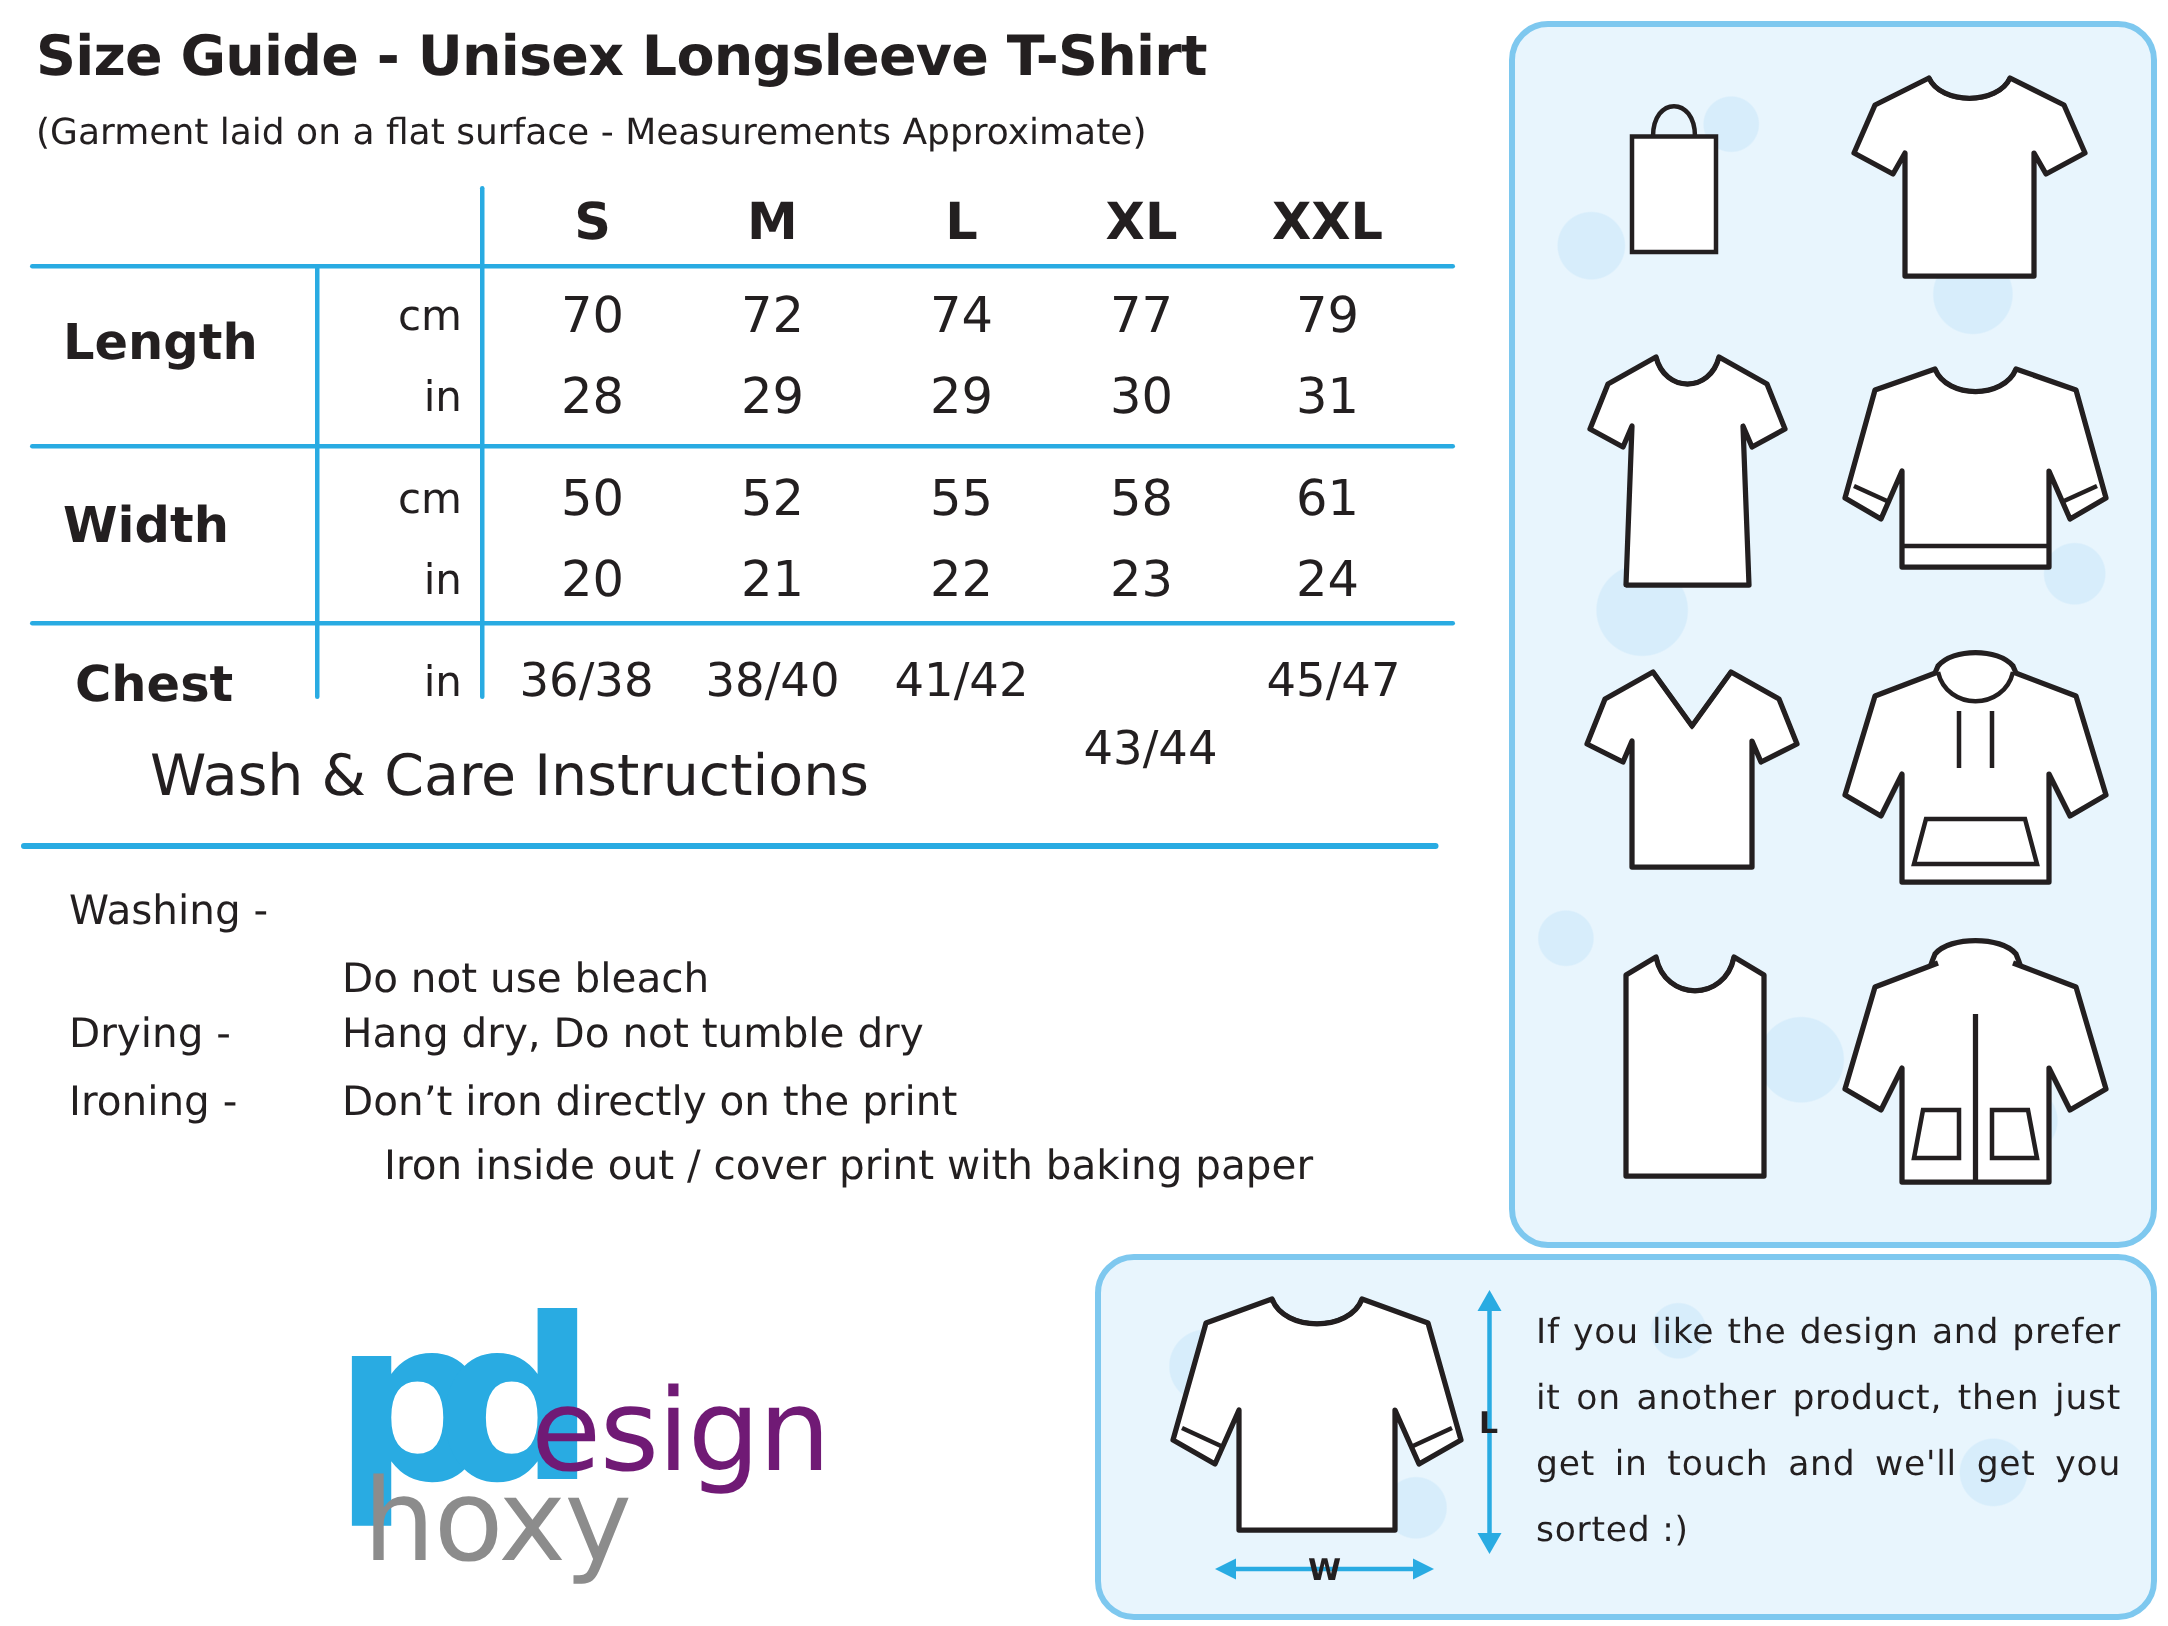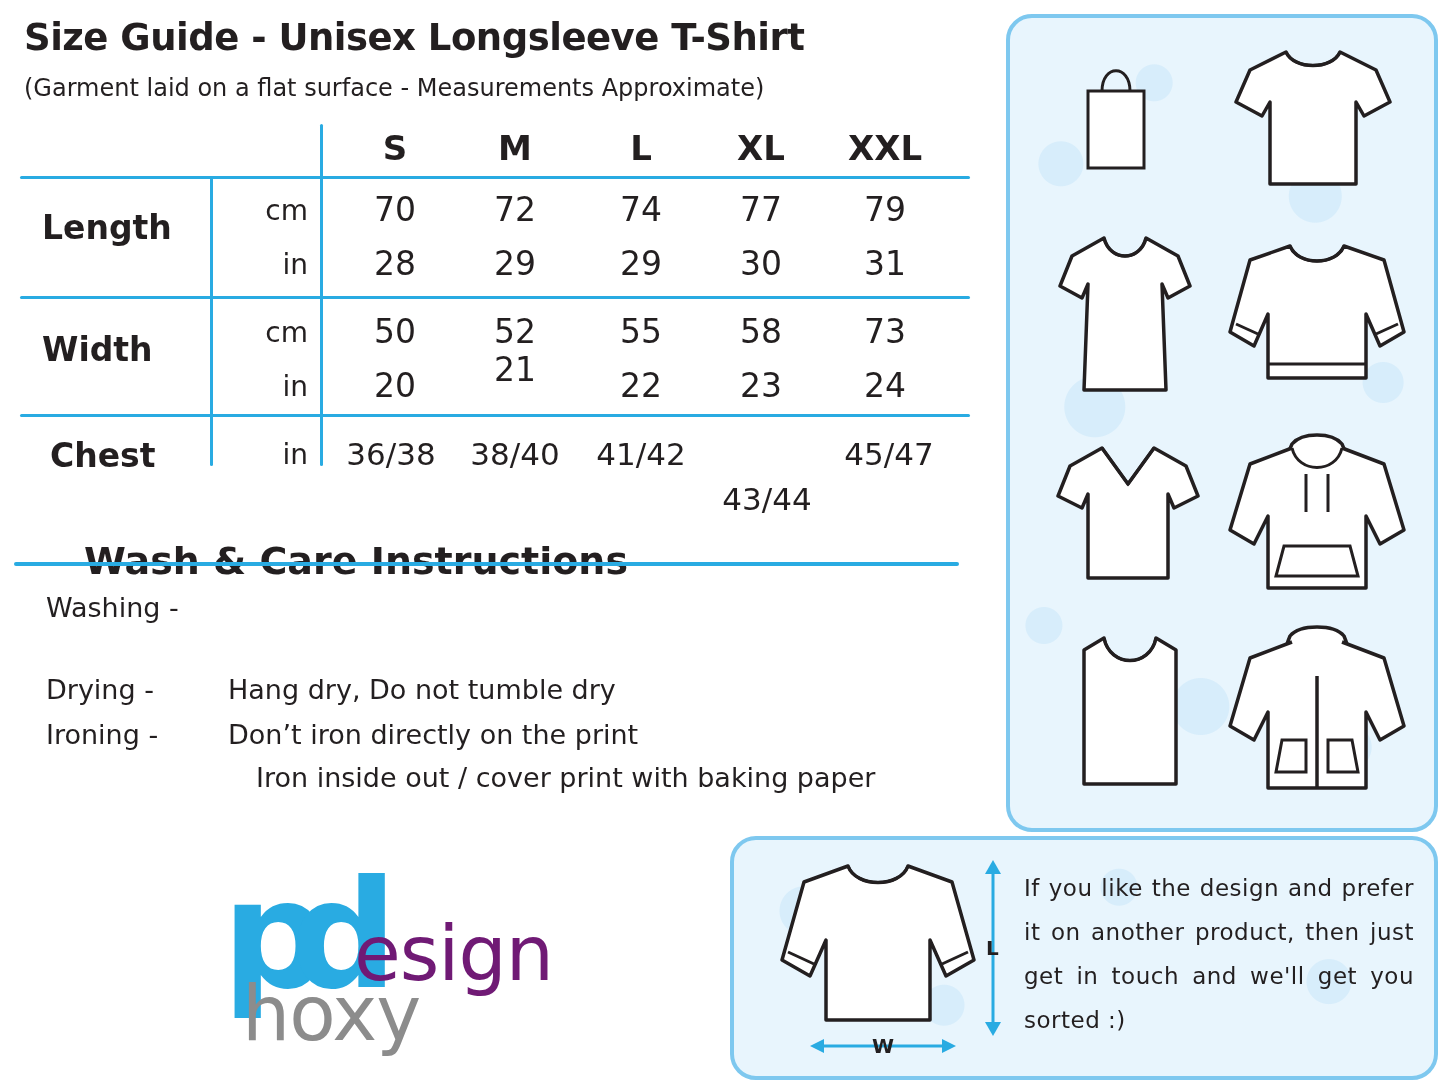--- a/index.html
+++ b/index.html
@@ -71,25 +71,24 @@
   }
   .unit {
     font-size: 28px;
     text-align: right;
   }
   .chestval { font-size: 31px; }
 
   
   #wash-title {
     position: absolute;
-    left: 84px; top: 495px;
+    left: 100px; top: 495px;
     font-size: 38px;
-    font-weight: bold;
-    white-space: nowrap;
-    margin-top: 44px;
+    font-weight: normal;
+    white-space: nowrap;
   }
   #wash-underline {
     position: absolute;
     left: 14px; top: 562px;
     width: 945px; height: 4px;
     background: #29abe2;
     border-radius: 3px;
   }
   .care-label {
     position: absolute;
@@ -233,42 +232,43 @@
     <div class="cell" style="left:566px; top:126px; width:110px;">29</div>
     <div class="cell" style="left:686px; top:126px; width:110px;">30</div>
     <div class="cell" style="left:800px; top:126px; width:130px;">31</div>
 
     <div class="cell rowlabel" style="left:22px; top:212px; width:180px;">Width</div>
     <div class="cell unit" style="left:200px; top:198px; width:88px;">cm</div>
     <div class="cell" style="left:320px; top:194px; width:110px;">50</div>
     <div class="cell" style="left:440px; top:194px; width:110px;">52</div>
     <div class="cell" style="left:566px; top:194px; width:110px;">55</div>
     <div class="cell" style="left:686px; top:194px; width:110px;">58</div>
-    <div class="cell" style="left:800px; top:194px; width:130px;">73</div>
+    <div class="cell" style="left:800px; top:194px; width:130px;">61</div>
 
     <div class="cell unit" style="left:200px; top:252px; width:88px;">in</div>
     <div class="cell" style="left:320px; top:248px; width:110px;">20</div>
-    <div class="cell" style="left:440px; top:232px; width:110px;">21</div>
+    <div class="cell" style="left:440px; top:248px; width:110px;">21</div>
     <div class="cell" style="left:566px; top:248px; width:110px;">22</div>
     <div class="cell" style="left:686px; top:248px; width:110px;">23</div>
     <div class="cell" style="left:800px; top:248px; width:130px;">24</div>
 
     <div class="cell rowlabel" style="left:30px; top:318px; width:180px;">Chest</div>
     <div class="cell unit" style="left:200px; top:320px; width:88px;">in</div>
     <div class="cell chestval" style="left:310px; top:318px; width:122px;">36/38</div>
     <div class="cell chestval" style="left:432px; top:318px; width:126px;">38/40</div>
     <div class="cell chestval" style="left:558px; top:318px; width:126px;">41/42</div>
     <div class="cell chestval" style="left:684px; top:318px; width:126px;margin-top:45px;">43/44</div>
     <div class="cell chestval" style="left:806px; top:318px; width:126px;">45/47</div>
   </div>
 
   <div id="wash-title">Wash &amp; Care Instructions</div>
   <div id="wash-underline"></div>
 
   <div class="care-label" style="left:46px; top:592px;text-align:right;">Washing -</div>
+  <div class="care-text" style="top:637px;">Do not use bleach</div>
 
   <div class="care-label" style="left:46px; top:674px;">Drying -</div>
   <div class="care-text" style="top:674px;">Hang dry, Do not tumble dry</div>
 
   <div class="care-label" style="left:46px; top:719px;">Ironing -</div>
   <div class="care-text" style="top:719px;">Don’t iron directly on the print</div>
   <div class="care-text" style="top:762px;margin-left:28px;">Iron inside out / cover print with baking paper</div>
 
   <div id="logo">
     <div id="logo-p">p</div>

